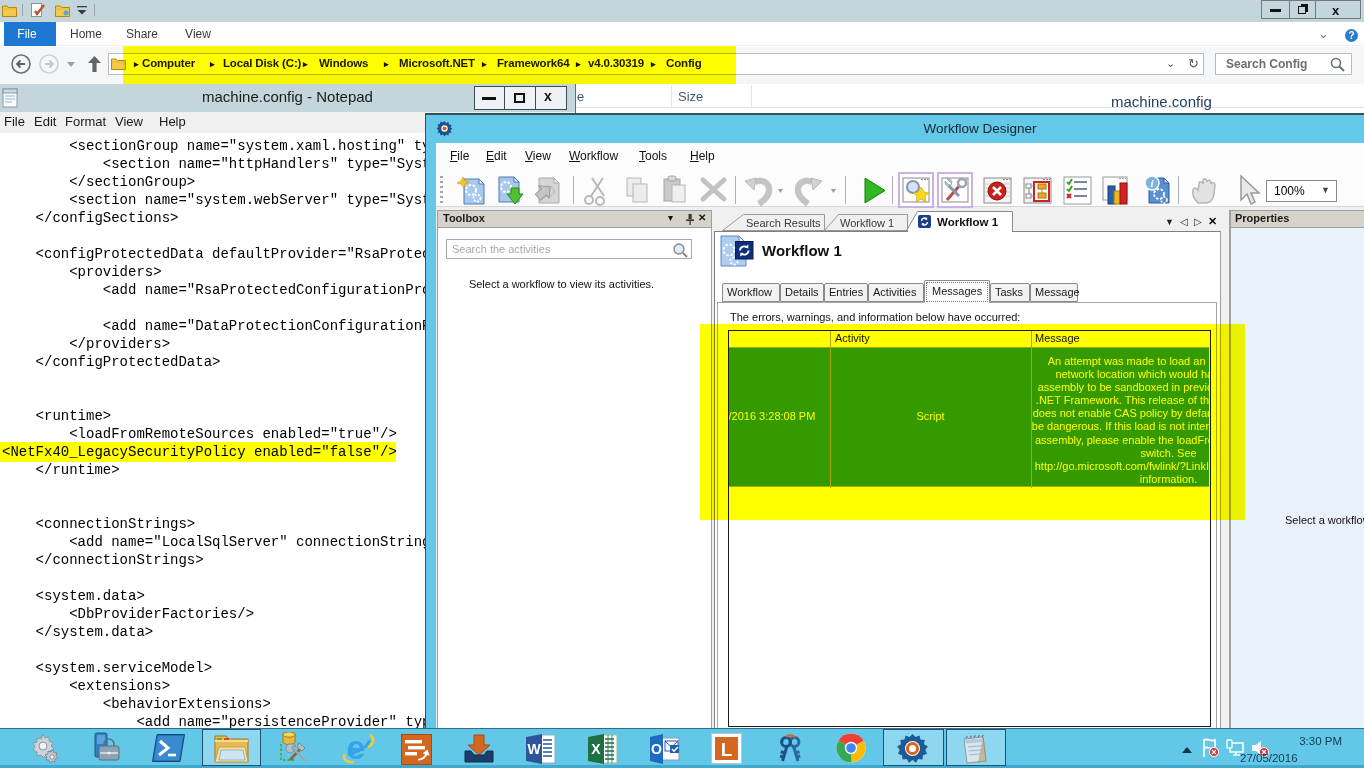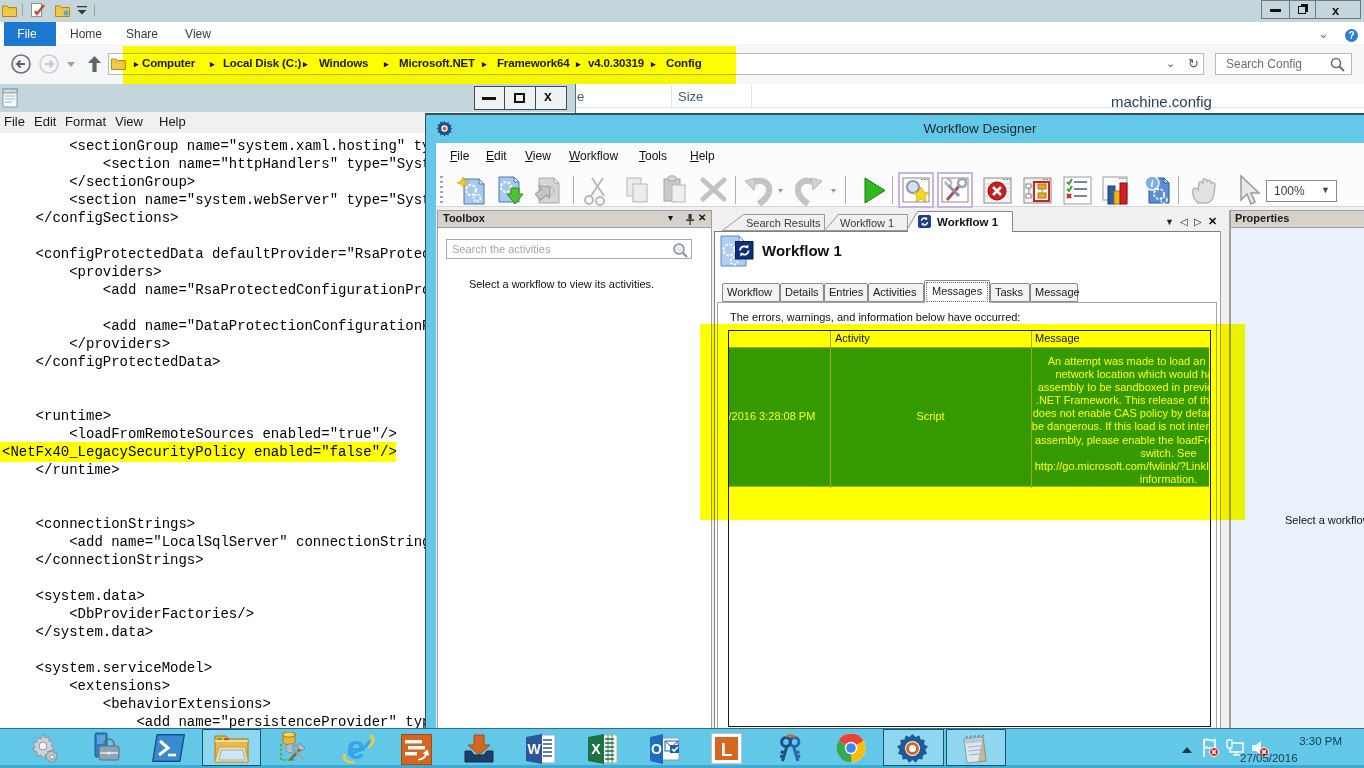--- a/index.html
+++ b/index.html
@@ -71,21 +71,21 @@
         <path d="M1 1 L5 6 L9 1 Z" fill="#9aa0a5"></path>
       </svg>
     <svg class="abs" style="left:88px;top:56px;" width="13" height="16" viewBox="0 0 13 16">
         <path d="M6.5 0 L13 7 H8.6 V16 H4.4 V7 H0 Z" fill="#5f6569"></path>
       </svg>
   </div>
 
   <div class="abs" style="left:108px;top:53px;width:1096px;height:22px;background:#fff;border:1px solid #b6bcc2;"></div>
 
   <div class="abs" style="left:1215px;top:53px;width:137px;height:22px;background:#fff;border:1px solid #b6bcc2;"></div>
-  <div class="abs" style="left:1226px;top:57px;font-size:12px;color:#6e6e6e;">Search Config</div>
+  <div class="abs" style="left:1226px;top:57px;font-size:12px;color:#6e6e6e;font-weight:bold;">Search Config</div>
 
   <div class="abs" id="breadcrumb" style="left:108px;top:53px;width:932px;height:22px;overflow:hidden;font-size:12px;font-weight:600;color:#1a1a1a;">
     <svg class="abs" id="addrfolder" style="left:3px;top:4px;" width="15" height="13" viewBox="0 0 15 13">
         <path d="M0.5 2 L5 2 L6.5 3.5 L14.5 3.5 L14.5 12.5 L0.5 12.5 Z" fill="#f2c94c" stroke="#b8860b"></path>
         <path d="M0.5 5 L14.5 5" stroke="#e8ba30"></path>
       </svg>
     <span class="abs bcarrow" style="left:26px;">▸</span>
       <span class="abs bc" style="left:34px;">Computer</span>
     <span class="abs bcarrow" style="left:102px;">▸</span>
       <span class="abs bc" style="left:115px;">Local Disk (C:)</span>
@@ -116,20 +116,21 @@
   <div class="abs" style="left:1111px;top:93px;font-size:15px;color:#1e3c5c;text-align:right;">machine.config</div>
 </div>
 
 <div class="abs" id="notepad" style="left:0;top:84px;width:576px;height:684px;border-right:1px solid #5f707a;background:#fff;">
   <div class="abs" style="left:0;top:0;width:575px;height:28px;background:#c4d5db;"></div>
   <svg class="abs" id="npicon" style="left:2px;top:3px;" width="17" height="21" viewBox="0 0 17 21">
       <rect x="1" y="2" width="14" height="18" fill="#f8fbfd" stroke="#8a9aa5"></rect>
       <rect x="1" y="2" width="14" height="4" fill="#cfd8de" stroke="#8a9aa5"></rect>
       <path d="M3 9 h10 M3 12 h10 M3 15 h7" stroke="#9ab5d0" stroke-width="1"></path>
     </svg>
+  <div class="abs" style="left:0;top:4px;width:575px;text-align:center;font-size:15px;color:#1b1b1b;">machine.config - Notepad</div>
 
   <div class="abs" style="left:474px;top:2px;width:31px;height:24px;background:#eef2f4;border:1px solid #3e4c55;"></div>
   <div class="abs" style="left:504px;top:2px;width:32px;height:24px;background:#eef2f4;border:1px solid #3e4c55;"></div>
   <div class="abs" style="left:535px;top:2px;width:32px;height:24px;background:#eef2f4;border:1px solid #3e4c55;"></div>
   <div class="abs" style="left:482px;top:13px;width:14px;height:3px;background:#111;"></div>
   <div class="abs" style="left:514px;top:9px;width:11px;height:10px;border:2px solid #111;"></div>
   <div class="abs" style="left:544px;top:4px;width:15px;height:16px;font-weight:bold;font-size:14px;color:#111;">x</div>
 
   <div class="abs" style="left:0;top:28px;width:575px;height:21px;background:#f0f0f0;"></div>
   <div class="abs" style="left:4px;top:30px;font-size:13px;color:#1a1a1a;">File</div>
@@ -316,21 +317,21 @@
         <text x="11" y="13" text-anchor="middle" font-size="11" font-style="italic" font-weight="bold" fill="#fff" font-family="Liberation Serif">i</text>
       </svg>
     <div class="abs" style="left:753px;top:61px;width:1px;height:28px;background:#b0b0b0;"></div>
     <svg class="abs" style="left:763px;top:59px;" width="33" height="33" viewBox="0 0 33 33">
         <path d="M10 29 C6 25 4 20 5 16 C6 13 9 14 10 16 L11 10 C11 7 14 7 15 10 L15 7 C15 4 18 4 19 7 L19 8 C20 5 23 6 23 9 L23 10 C24 8 27 8 27 11 L26 20 C25 26 22 29 18 29 Z" fill="#e2e2e2" stroke="#b5b5b5" stroke-width="1.5"></path>
       </svg>
     <svg class="abs" style="left:808px;top:59px;" width="33" height="33" viewBox="0 0 33 33">
         <path d="M8 2 L8 26 L14 20 L18 30 L22 28 L18 19 L26 19 Z" fill="#e8e8e8" stroke="#9a9a9a" stroke-width="1.5"></path>
       </svg>
     <div class="abs" style="left:841px;top:65px;width:71px;height:22px;background:#fff;border:1px solid #8a8a8a;"></div>
-    <div class="abs" style="left:849px;top:69px;font-size:12px;color:#404040;">100%</div>
+    <div class="abs" style="left:849px;top:69px;font-size:12px;color:#000000;">100%</div>
     <div class="abs" style="left:896px;top:70px;font-size:9px;color:#444;">▼</div>
   </div>
 
   <div class="abs" style="left:12px;top:97px;width:275px;height:558px;background:#fff;border:1px solid #9aa0a5;"></div>
   <div class="abs" style="left:12px;top:97px;width:275px;height:18px;background:#d6d2c9;border:1px solid #9aa0a5;"></div>
   <div class="abs" style="left:18px;top:99px;font-size:11px;font-weight:bold;color:#1a1a1a;">Toolbox</div>
   <div class="abs" style="left:243px;top:99px;font-size:10px;color:#111;">▾</div>
   <svg class="abs" style="left:259px;top:100px;" width="12" height="13" viewBox="0 0 12 13">
       <path d="M4.5 1 h3.2 v5.2 h-3.2 Z" fill="#3a3a3a"></path>
       <path d="M2.2 7.2 h7.8" stroke="#3a3a3a" stroke-width="1.7"></path>

